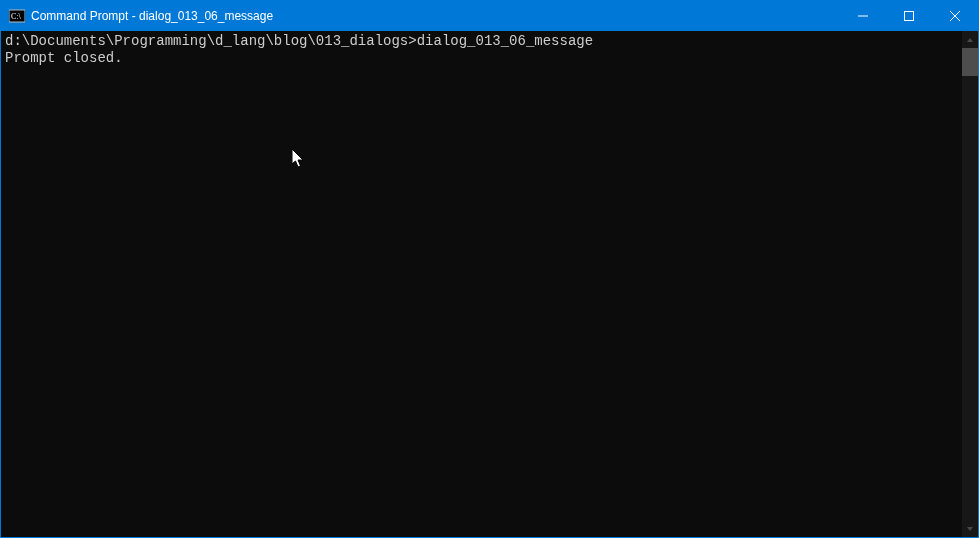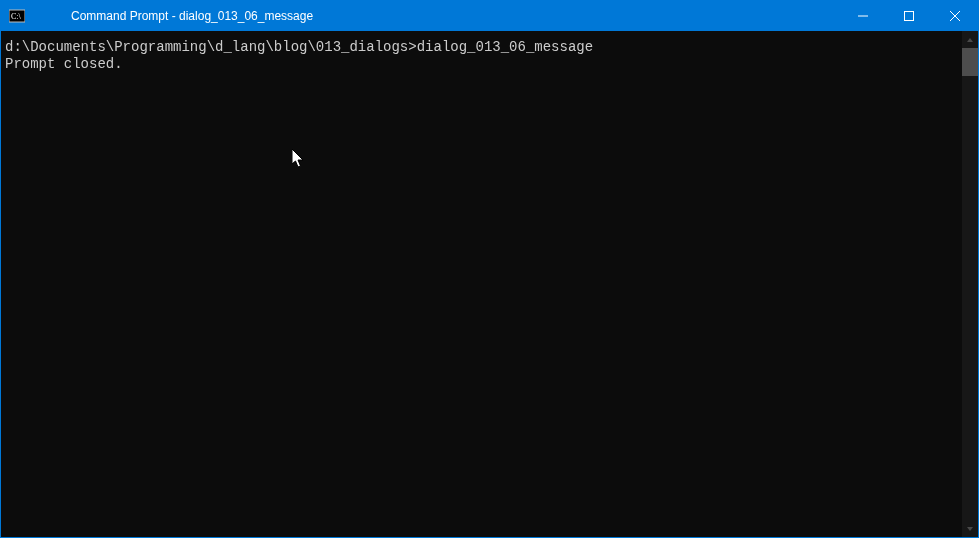--- a/index.html
+++ b/index.html
@@ -41,21 +41,20 @@
       justify-content: center;
     }
     .titlebar-icon svg {
       width: 16px;
       height: 16px;
     }
     .titlebar-text {
       flex: 1;
       white-space: nowrap;
       overflow: hidden;
-      margin-left: 40px;
     }
     .titlebar-controls {
       display: flex;
       height: 100%;
     }
     .titlebar-btn {
       width: 46px;
       height: 100%;
       display: flex;
       align-items: center;
@@ -75,21 +74,21 @@
       display: flex;
       position: relative;
     }
     .terminal {
       flex: 1;
       background: #0c0c0c;
       color: #cccccc;
       font-family: Consolas, "Courier New", monospace;
       font-size: 14px;
       line-height: 17px;
-      padding: 8px 0 0 4px;
+      padding: 2px 0 0 4px;
       white-space: pre;
       overflow: hidden;
     }
     .terminal .prompt-line {
       display: block;
     }
     .scrollbar {
       width: 16px;
       background: #171717;
       position: relative;

